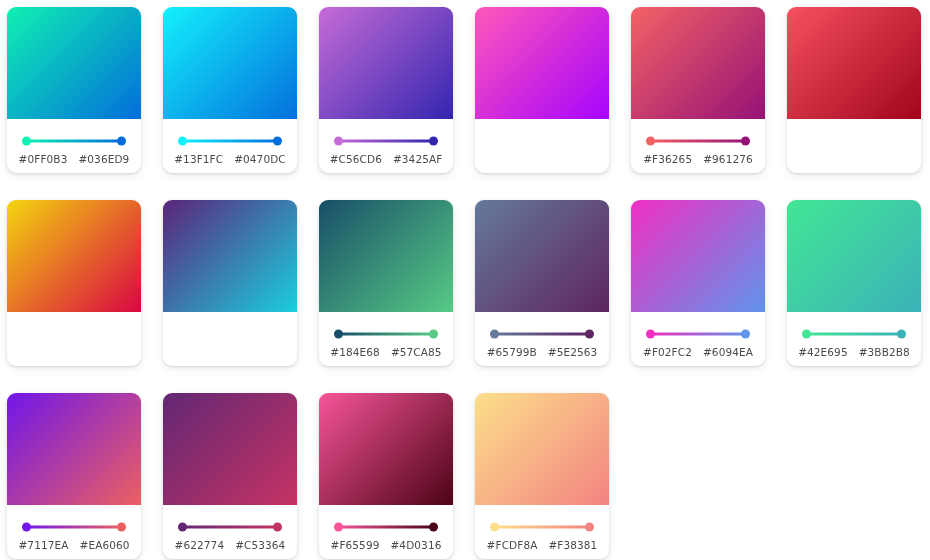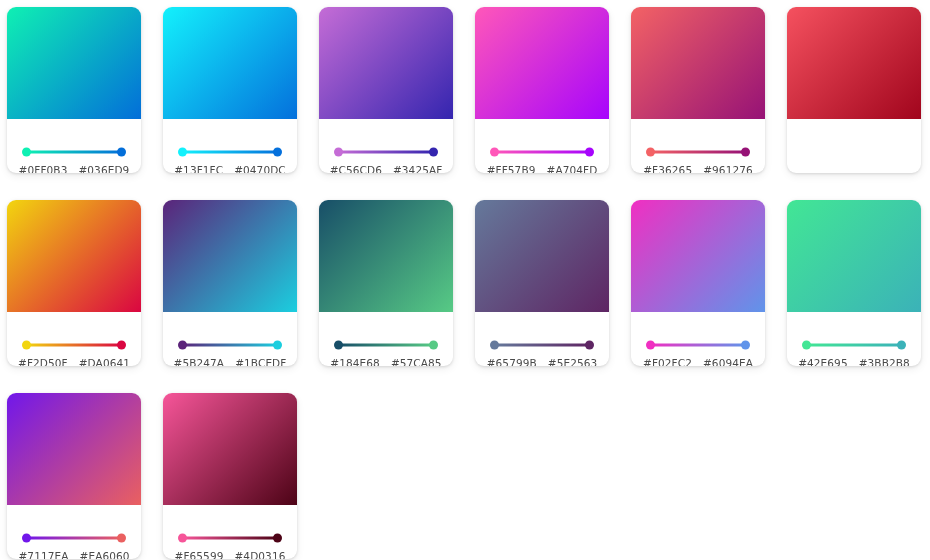--- a/index.html
+++ b/index.html
@@ -42,21 +42,21 @@
     width: 100%;
     flex: 0 0 112px;
   }
 
   .card-footer {
     flex: 1 1 auto;
     display: flex;
     flex-direction: column;
     align-items: center;
     justify-content: flex-start;
-    padding-top: 28px;
+    padding-top: 17px;
     box-sizing: border-box;
   }
 
   .slider {
     position: relative;
     width: 104px;
     height: 10px;
     display: flex;
     align-items: center;
   }
@@ -140,76 +140,43 @@
           <div class="slider-handle end" style="background: rgb(52, 37, 175);"></div>
         </div>
         <div class="hex-row">
           <span class="hex-label">#C56CD6</span>
           <span class="hex-label">#3425AF</span>
         </div>
       </div>
     </div>
     <div class="gradient-card">
       <div class="gradient-preview" style="background: linear-gradient(135deg, rgb(255, 87, 185) 0%, rgb(167, 4, 253) 100%);"></div>
-      <div class="card-footer">
-        <div class="slider">
-          <div class="slider-track" style="background: linear-gradient(90deg, rgb(255, 87, 185) 0%, rgb(167, 4, 253) 100%);"></div>
-          <div class="slider-handle start" style="background: rgb(255, 87, 185);"></div>
-          <div class="slider-handle end" style="background: rgb(167, 4, 253);"></div>
-        </div>
-        <div class="hex-row">
-          <span class="hex-label">#FF57B9</span>
-          <span class="hex-label">#A704FD</span>
-        </div>
-      </div>
     </div>
     <div class="gradient-card">
       <div class="gradient-preview" style="background: linear-gradient(135deg, rgb(243, 98, 101) 0%, rgb(150, 18, 118) 100%);"></div>
       <div class="card-footer">
         <div class="slider">
           <div class="slider-track" style="background: linear-gradient(90deg, rgb(243, 98, 101) 0%, rgb(150, 18, 118) 100%);"></div>
           <div class="slider-handle start" style="background: rgb(243, 98, 101);"></div>
           <div class="slider-handle end" style="background: rgb(150, 18, 118);"></div>
         </div>
         <div class="hex-row">
           <span class="hex-label">#F36265</span>
           <span class="hex-label">#961276</span>
         </div>
       </div>
     </div>
     <div class="gradient-card">
       <div class="gradient-preview" style="background: linear-gradient(135deg, rgb(245, 81, 95) 0%, rgb(161, 5, 29) 100%);"></div>
     </div>
     <div class="gradient-card">
       <div class="gradient-preview" style="background: linear-gradient(135deg, rgb(242, 213, 15) 0%, rgb(218, 6, 65) 100%);"></div>
-      <div class="card-footer">
-        <div class="slider">
-          <div class="slider-track" style="background: linear-gradient(90deg, rgb(242, 213, 15) 0%, rgb(218, 6, 65) 100%);"></div>
-          <div class="slider-handle start" style="background: rgb(242, 213, 15);"></div>
-          <div class="slider-handle end" style="background: rgb(218, 6, 65);"></div>
-        </div>
-        <div class="hex-row">
-          <span class="hex-label">#F2D50F</span>
-          <span class="hex-label">#DA0641</span>
-        </div>
-      </div>
     </div>
     <div class="gradient-card">
       <div class="gradient-preview" style="background: linear-gradient(135deg, rgb(91, 36, 122) 0%, rgb(27, 206, 223) 100%);"></div>
-      <div class="card-footer">
-        <div class="slider">
-          <div class="slider-track" style="background: linear-gradient(90deg, rgb(91, 36, 122) 0%, rgb(27, 206, 223) 100%);"></div>
-          <div class="slider-handle start" style="background: rgb(91, 36, 122);"></div>
-          <div class="slider-handle end" style="background: rgb(27, 206, 223);"></div>
-        </div>
-        <div class="hex-row">
-          <span class="hex-label">#5B247A</span>
-          <span class="hex-label">#1BCEDF</span>
-        </div>
-      </div>
     </div>
     <div class="gradient-card">
       <div class="gradient-preview" style="background: linear-gradient(135deg, rgb(24, 78, 104) 0%, rgb(87, 202, 133) 100%);"></div>
       <div class="card-footer">
         <div class="slider">
           <div class="slider-track" style="background: linear-gradient(90deg, rgb(24, 78, 104) 0%, rgb(87, 202, 133) 100%);"></div>
           <div class="slider-handle start" style="background: rgb(24, 78, 104);"></div>
           <div class="slider-handle end" style="background: rgb(87, 202, 133);"></div>
         </div>
         <div class="hex-row">
@@ -268,26 +235,54 @@
           <div class="slider-handle start" style="background: rgb(113, 23, 234);"></div>
           <div class="slider-handle end" style="background: rgb(234, 96, 96);"></div>
         </div>
         <div class="hex-row">
           <span class="hex-label">#7117EA</span>
           <span class="hex-label">#EA6060</span>
         </div>
       </div>
     </div>
     <div class="gradient-card">
+      <div class="gradient-preview" style="background: linear-gradient(135deg, rgb(98, 39, 116) 0%, rgb(197, 51, 100) 100%);"></div>
+      <div class="card-footer">
+        <div class="slider">
+          <div class="slider-track" style="background: linear-gradient(90deg, rgb(98, 39, 116) 0%, rgb(197, 51, 100) 100%);"></div>
+          <div class="slider-handle start" style="background: rgb(98, 39, 116);"></div>
+          <div class="slider-handle end" style="background: rgb(197, 51, 100);"></div>
+        </div>
+        <div class="hex-row">
+          <span class="hex-label">#622774</span>
+          <span class="hex-label">#C53364</span>
+        </div>
+      </div>
+    </div>
+    <div class="gradient-card">
       <div class="gradient-preview" style="background: linear-gradient(135deg, rgb(246, 85, 153) 0%, rgb(77, 3, 22) 100%);"></div>
       <div class="card-footer">
         <div class="slider">
           <div class="slider-track" style="background: linear-gradient(90deg, rgb(246, 85, 153) 0%, rgb(77, 3, 22) 100%);"></div>
           <div class="slider-handle start" style="background: rgb(246, 85, 153);"></div>
           <div class="slider-handle end" style="background: rgb(77, 3, 22);"></div>
         </div>
         <div class="hex-row">
           <span class="hex-label">#F65599</span>
           <span class="hex-label">#4D0316</span>
         </div>
       </div>
     </div>
+    <div class="gradient-card">
+      <div class="gradient-preview" style="background: linear-gradient(135deg, rgb(252, 223, 138) 0%, rgb(243, 131, 129) 100%);"></div>
+      <div class="card-footer">
+        <div class="slider">
+          <div class="slider-track" style="background: linear-gradient(90deg, rgb(252, 223, 138) 0%, rgb(243, 131, 129) 100%);"></div>
+          <div class="slider-handle start" style="background: rgb(252, 223, 138);"></div>
+          <div class="slider-handle end" style="background: rgb(243, 131, 129);"></div>
+        </div>
+        <div class="hex-row">
+          <span class="hex-label">#FCDF8A</span>
+          <span class="hex-label">#F38381</span>
+        </div>
+      </div>
+    </div>
   </div>
 
 </body></html>

